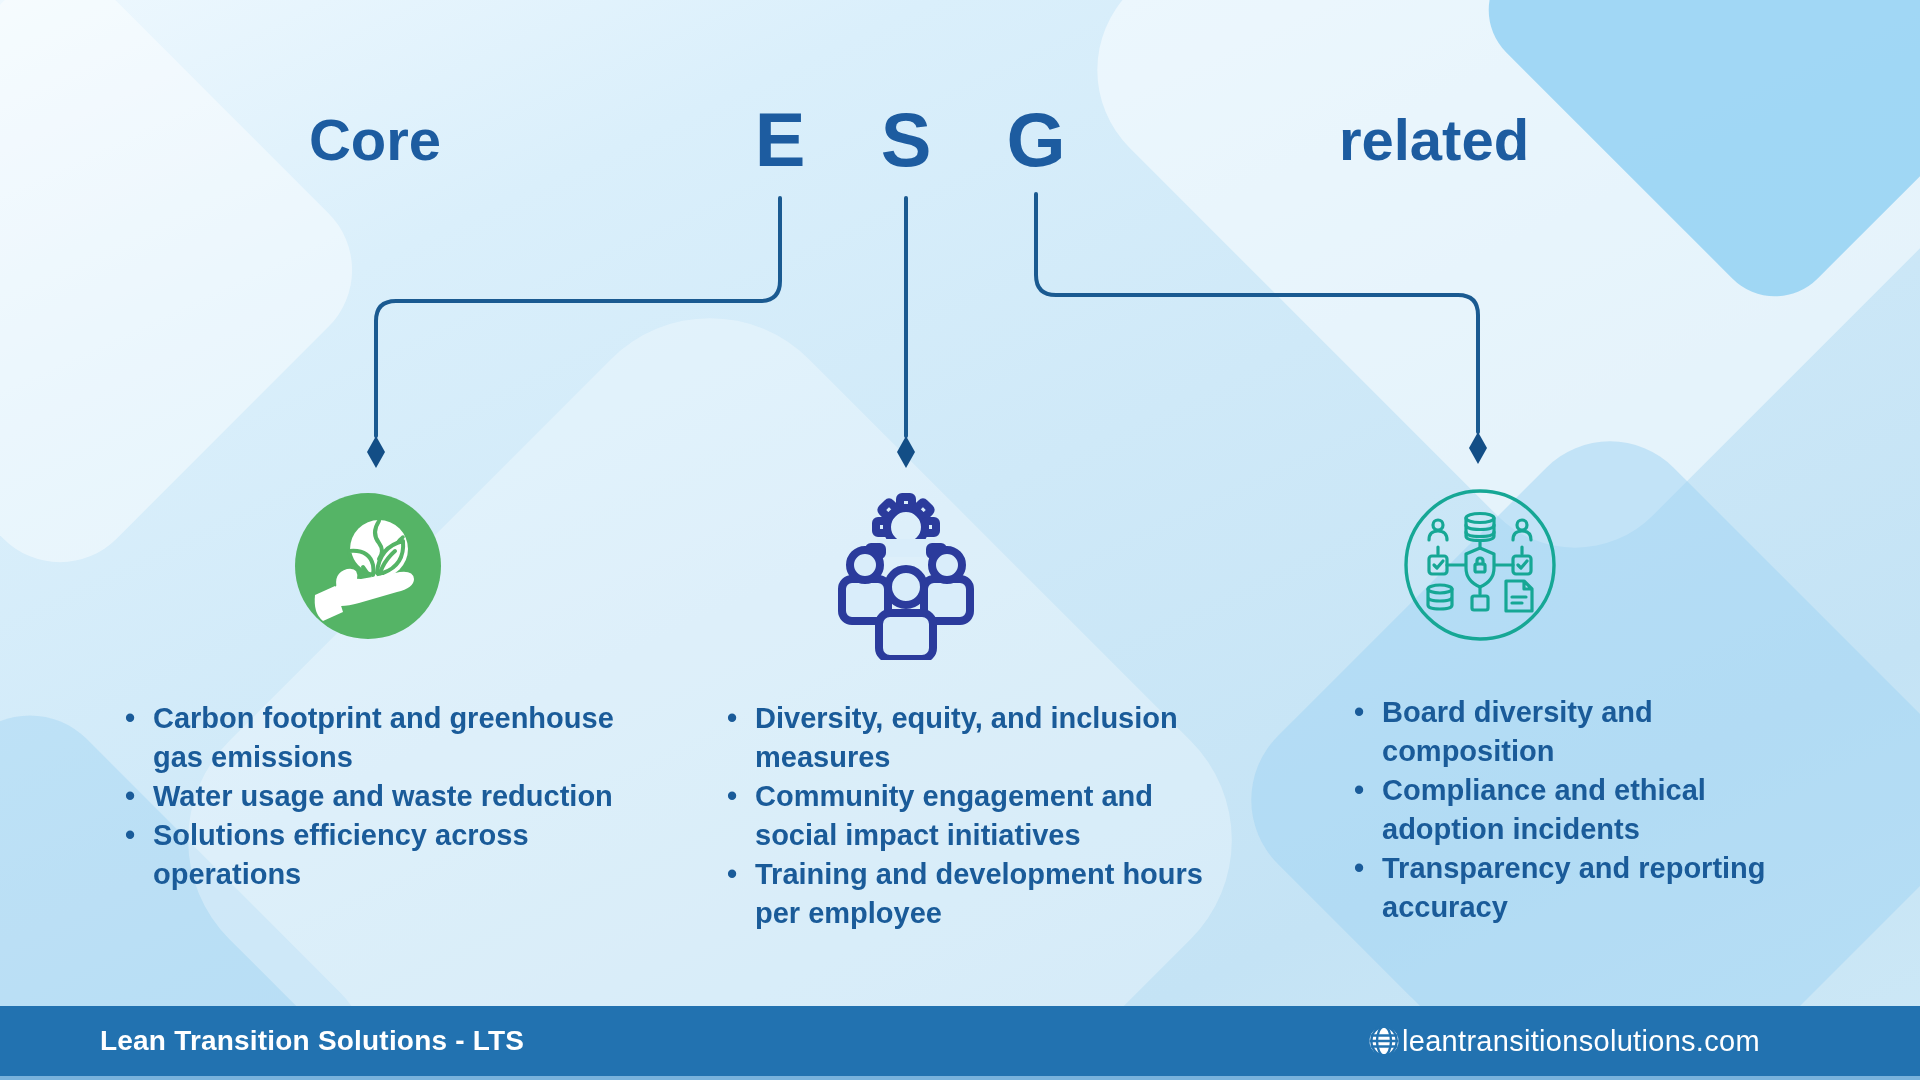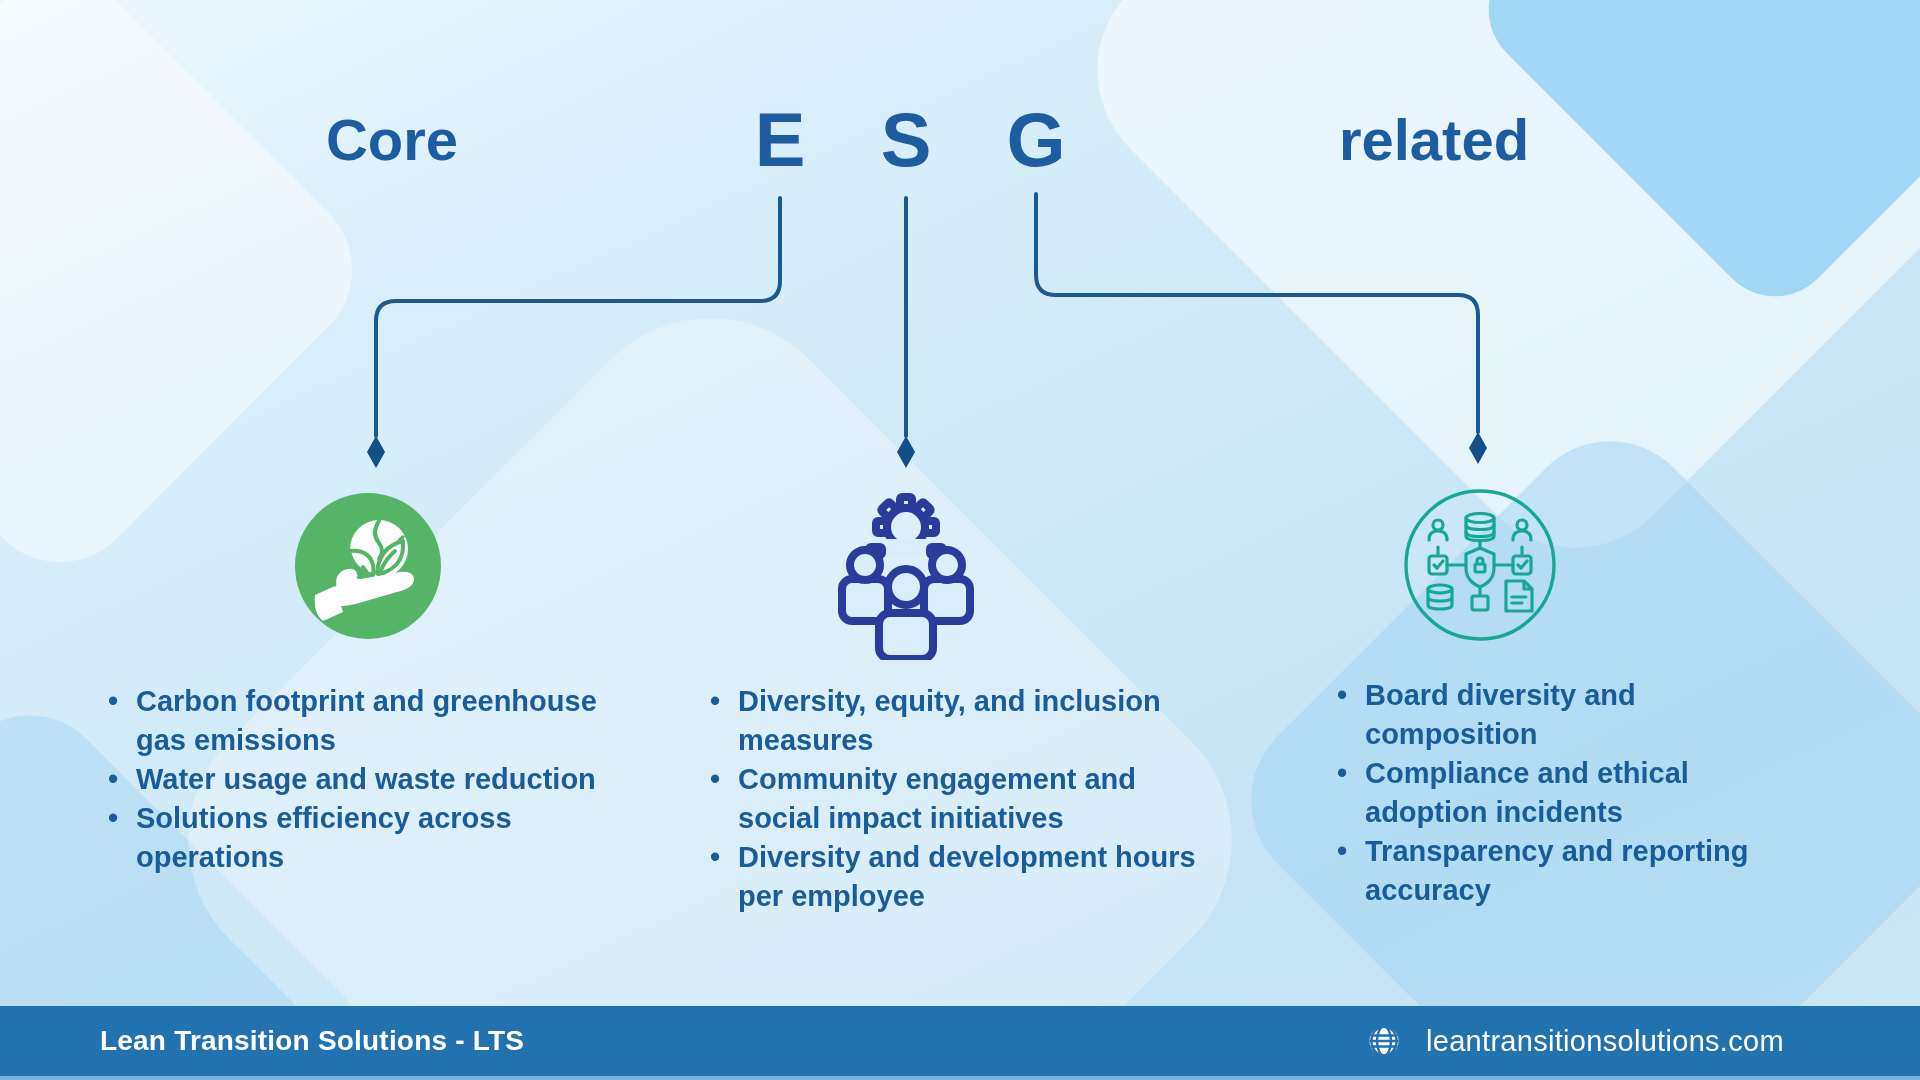--- a/index.html
+++ b/index.html
@@ -18,48 +18,48 @@
 
   .title-word{position:absolute; transform:translateX(-50%); color:#1d5ca0; font-weight:700;
               font-size:58px; line-height:58px; top:111px; white-space:nowrap;}
   .title-letter{position:absolute; transform:translateX(-50%); color:#1d5ca0; font-weight:700;
                 font-size:76px; line-height:76px; top:102px;}
 
   #connectors{position:absolute; left:0; top:0;}
 
   .icon{position:absolute;}
 
-  ul.metrics{position:absolute; margin:0; padding:0; list-style:none; width:560px;
+  ul.metrics{position:absolute; margin:17px; padding:0; list-style:none; width:560px;
              color:#1a5b99; font-size:29px; line-height:39px; font-weight:700;}
   ul.metrics li{position:relative; padding-left:32px; white-space:pre-line;}
   ul.metrics li::before{content:"\2022"; position:absolute; left:4px; top:0;}
   #list-env{left:104px; top:682px;}
   #list-soc{left:706px; top:682px;}
   #list-gov{left:1333px; top:676px;}
 
   #footer{position:absolute; left:0; top:1006px; width:1920px; height:74px; background:#2272b0;}
   #footer-strip{position:absolute; left:0; top:1076px; width:1920px; height:4px; background:#79b2dc;}
   .footer-left{position:absolute; left:100px; top:0; height:70px; display:flex; align-items:center;
                color:#ffffff; font-size:28px; font-weight:700; letter-spacing:.2px;}
-  .footer-right{position:absolute; left:1366px; top:0; height:70px; display:flex; align-items:center; gap:24px;}
+  .footer-right{position:absolute; left:1366px; top:0; height:70px; display:flex; align-items:center; }
   .footer-url{color:#ffffff; font-size:29px; font-weight:400; letter-spacing:.3px;}
 </style>
 </head>
 <body>
 
 <div id="canvas">
 
   <div class="bgshape bs2"></div>
   <div class="bgshape bs1"></div>
   <div class="bgshape bs3"></div>
   <div class="bgshape bs4"></div>
   <div class="bgshape bs5"></div>
   <div class="bgshape bs6"></div>
 
-  <div class="title-word" style="left:392px">Core</div>
+  <div class="title-word" style="left:375px">Core</div>
   <div class="title-letter" style="left:780px">E</div>
   <div class="title-letter" style="left:906px">S</div>
   <div class="title-letter" style="left:1036px">G</div>
   <div class="title-word" style="left:1434px">related</div>
 
   <svg id="connectors" width="1920" height="1080">
     <g fill="none" stroke="#1a5a91" stroke-width="4" stroke-linecap="round">
       <path d="M780 198 V281 Q780 301 760 301 H396 Q376 301 376 321 V436"></path>
       <path d="M906 198 V436"></path>
       <path d="M1036 194 V275 Q1036 295 1056 295 H1458 Q1478 295 1478 315 V432"></path>
@@ -163,21 +163,21 @@
     <li>Water usage and waste reduction</li>
     <li>Solutions efficiency across
 operations</li>
   </ul>
 
   <ul class="metrics" id="list-soc">
     <li>Diversity, equity, and inclusion
 measures</li>
     <li>Community engagement and
 social impact initiatives</li>
-    <li>Diversity and development hours
+    <li>Training and development hours
 per employee</li>
   </ul>
 
   <ul class="metrics" id="list-gov">
     <li>Board diversity and
 composition</li>
     <li>Compliance and ethical
 adoption incidents</li>
     <li>Transparency and reporting
 accuracy</li>

